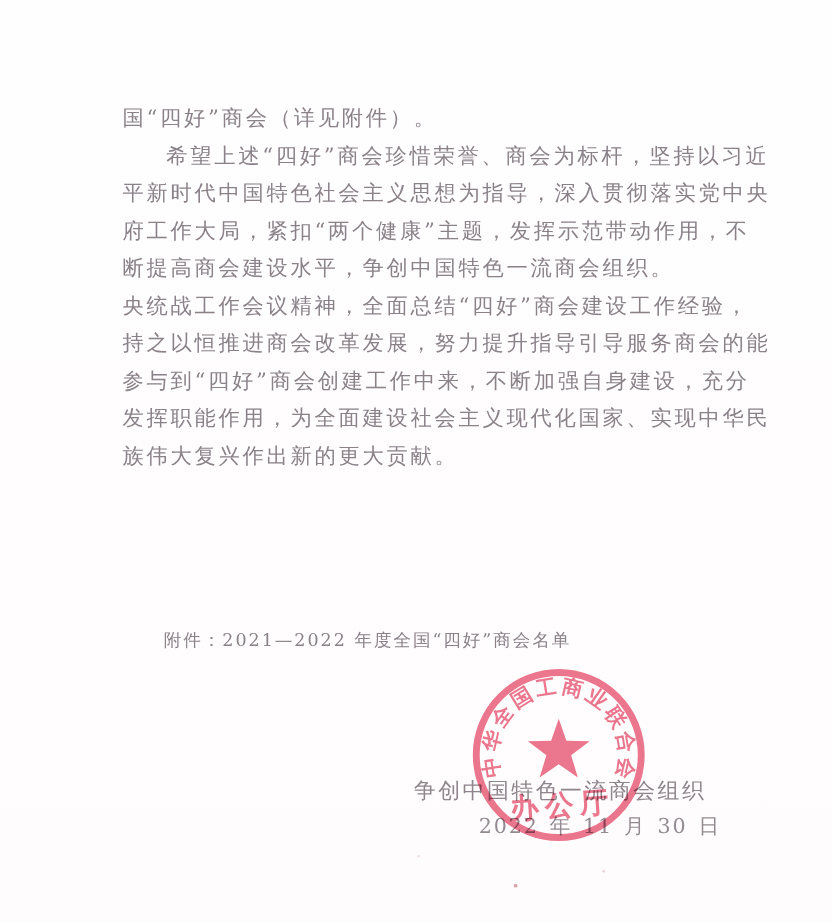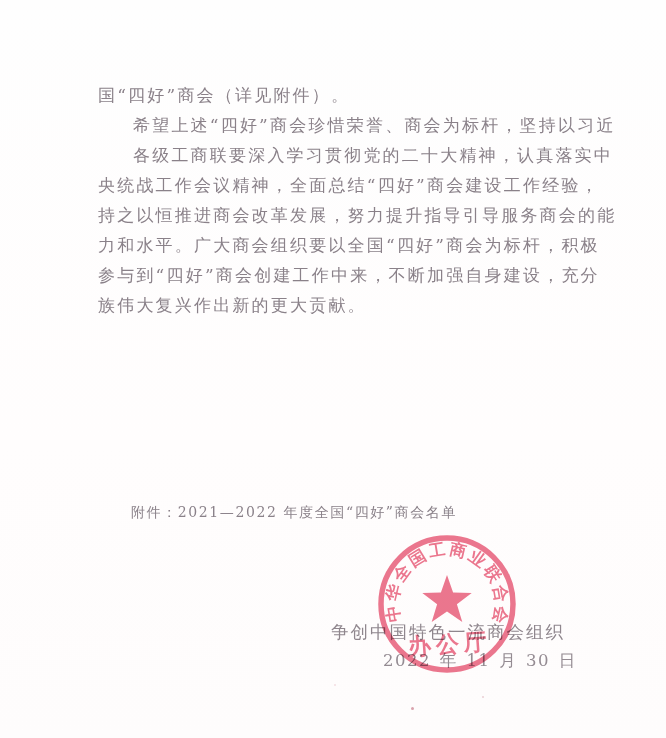--- a/index.html
+++ b/index.html
@@ -94,25 +94,27 @@
   .speck.s3 { left: 334px; top: 684px; width: 2px; height: 2px; opacity: .35; }
 </style>
 </head>
 <body>
 
 <div class="page">
 
   <div class="body-text">
     <p class="line para-end">国“四好”商会（详见附件）。</p>
     <p class="line indent">希望上述“四好”商会珍惜荣誉、商会为标杆，坚持以习近</p>
-    <p class="line indent">各级工商联要深入学习贯彻党的二十大精神，认真落实中</p>
+    <p class="line">平新时代中国特色社会主义思想为指导，深入贯彻落实党中央</p>
+    <p class="line">府工作大局，紧扣“两个健康”主题，发挥示范带动作用，不</p>
+    <p class="line para-end">断提高商会建设水平，争创中国特色一流商会组织。</p>
     <p class="line">央统战工作会议精神，全面总结“四好”商会建设工作经验，</p>
     <p class="line">持之以恒推进商会改革发展，努力提升指导引导服务商会的能</p>
-    <p class="line">力和水平。广大商会组织要以全国“四好”商会为标杆，积极</p>
     <p class="line">参与到“四好”商会创建工作中来，不断加强自身建设，充分</p>
+    <p class="line">发挥职能作用，为全面建设社会主义现代化国家、实现中华民</p>
     <p class="line para-end">族伟大复兴作出新的更大贡献。</p>
   </div>
 
   <p class="attachment">附件：2021—2022 年度全国“四好”商会名单</p>
 
   <p class="signature">争创中国特色一流商会组织</p>
   <p class="date">2022 年 11 月 30 日</p>
 
   <svg class="seal" viewBox="0 0 150 150" xmlns="http://www.w3.org/2000/svg">
     <defs>

